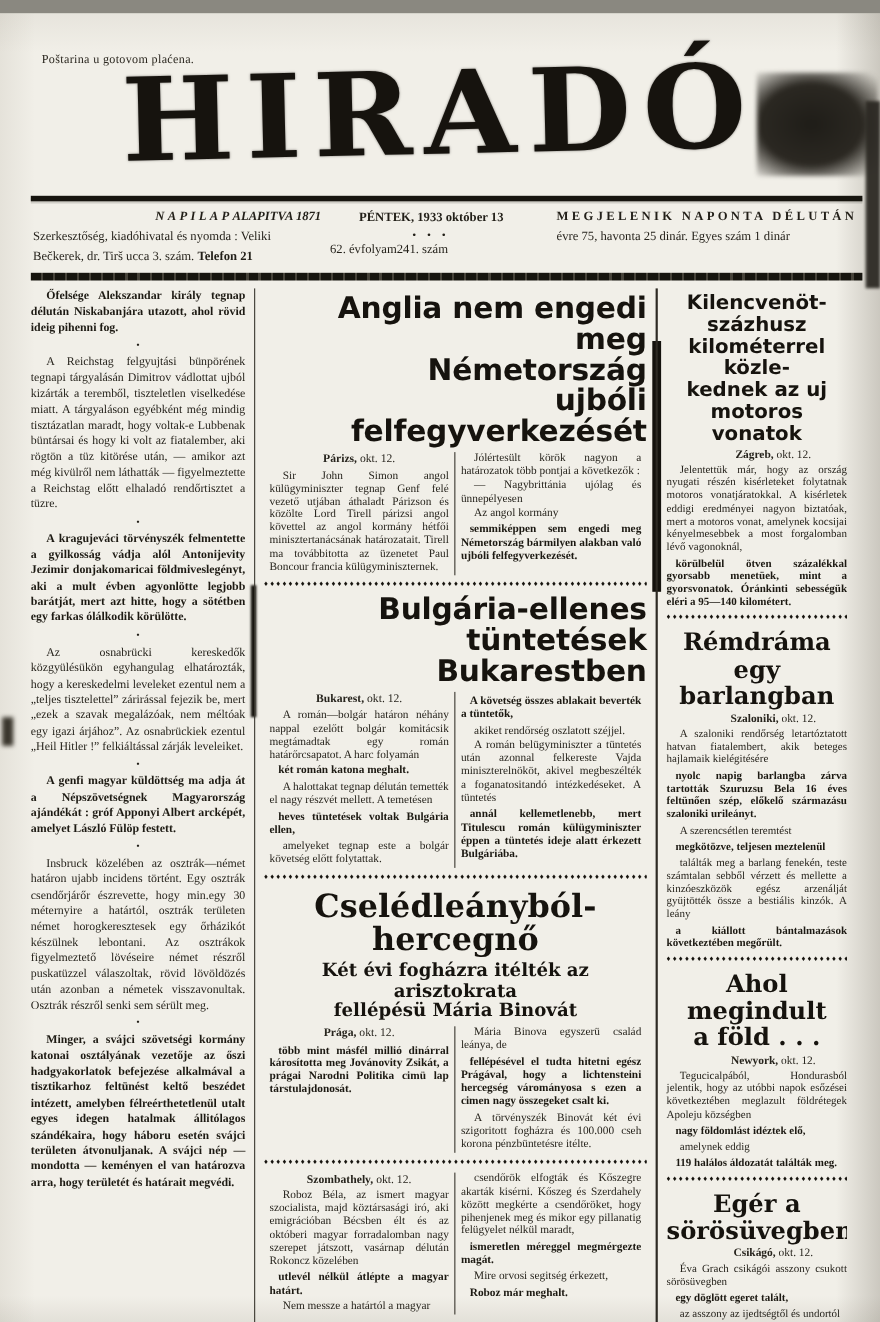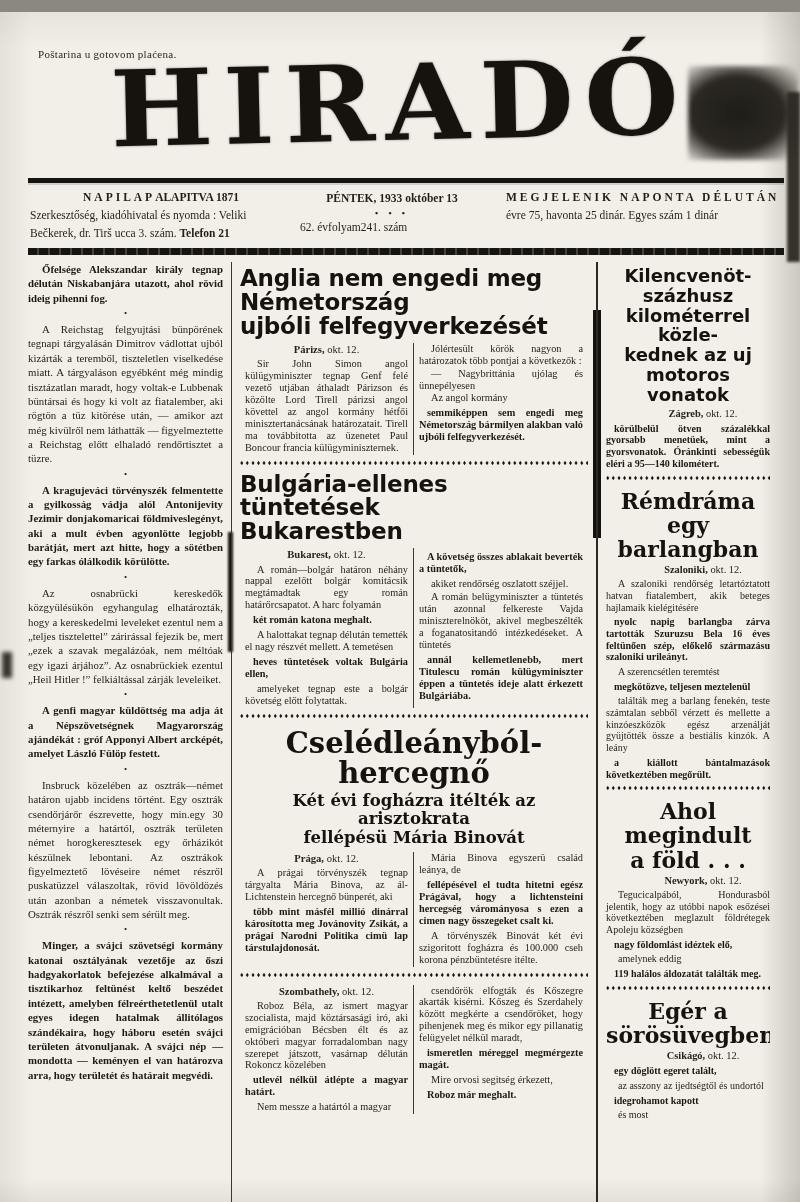--- a/index.html
+++ b/index.html
@@ -26,39 +26,39 @@
     color:#16130e;
     transform: rotate(-1.3deg) scale(1.08, 1.05);
     text-shadow: 0 0 2px rgba(22,19,14,.55);
   }
   .rule-top { position:absolute; top:166px; left:28px; right:16px; height:5px; background:#17150f;
     box-shadow: 0 2px 0 rgba(23,21,15,.15); }
   .infobar { position:absolute; top:177px; left:30px; right:18px; display:flex; font-size:11.5px; line-height:1.55; color:#221f18; }
   .info-left { width:262px; }
   .info-center { width:200px; text-align:center; padding-top:1px; }
   .info-right { flex:1; padding-left:14px; }
-  .row-split { display:flex; justify-content:center; }
+  .row-split { display:flex; justify-content:flex-end;font-style:italic; }
   .caps-spaced { font-weight:bold; letter-spacing:3px; font-size:11.5px; }
   .b { font-weight:bold; }
   .dots3 { font-size:9px; letter-spacing:4px; line-height:1.2; font-weight:bold; }
   .vol-row { display:flex; justify-content:flex-start; padding:0 8px; }
   .rule-bot { position:absolute; top:236px; left:28px; right:16px; height:7px;
     background: repeating-linear-gradient(90deg, #17150f 0 9px, #47433a 9px 11px); }
   
   .body-grid { position:absolute; top:250px; left:28px; right:30px; height:946px; display:flex; overflow:hidden; }
   .col-briefs { width:204px; padding-right:8px; border-right:1px solid #3a372f; overflow:hidden; }
   .col-main  { width:366px; padding:0 8px; border-right:2px solid #2d2a23; overflow:hidden; }
   .col-side  { flex:1; padding-left:8px; overflow:hidden; }
   
   .brief { font-size:10.8px; line-height:1.33; text-align:justify; text-indent:14px; color:#26231c; }
   .brief.bold { font-weight:bold; color:#1d1a13; }
   .brief-sep { text-align:center; font-size:9px; line-height:1; margin:4px 0; color:#1d1a13; }
   
   .hl { font-family:"DejaVu Sans", "Liberation Sans", sans-serif; font-weight:bold;
-        font-size:23px; line-height:1.04; letter-spacing:-.2px; text-align:left;
+        font-size:27px; line-height:1.04; letter-spacing:-.2px; text-align:right;
         white-space:pre-line; margin:5px 0 4px; color:#16130e; }
   .hl-serif { font-family:"DejaVu Serif", serif; font-weight:bold; font-size:29px; line-height:1.05;
         text-align:center; white-space:pre-line; margin:7px 0 3px; color:#16130e; }
   .subhead { font-family:"DejaVu Serif", serif; font-weight:bold; font-size:16.5px; line-height:1.14;
         text-align:center; white-space:pre-line; margin:2px 0 4px; color:#16130e; }
   .cols2 { display:flex; }
   .subcol { width:50%; padding:0 5px; font-size:10.3px; line-height:1.16; text-align:justify; color:#27241d; }
   .subcol:first-child { border-right:1px solid #3a372f; }
   .dateline { text-align:center; font-size:10.6px; margin:1px 0 2px; text-indent:0; }
   .dateline .city { font-weight:bold; }
@@ -198,21 +198,20 @@
       <section>
         <h2 class="hl-serif">Cselédleányból-hercegnő</h2>
         <h3 class="subhead">Két évi fogházra itélték az arisztokrata
 fellépésü Mária Binovát</h3>
         <div class="cols2">
           <div class="subcol">
             <div class="dateline">
               <span class="city">Prága,</span>
               <span>okt. 12.</span>
             </div>
-            <p class="para">A prágai törvényszék tegnap tárgyalta Mária Binova, az ál-Lichtenstein hercegnő bünperét, aki</p>
             <p class="para bp">több mint másfél millió dinárral károsította meg Jovánovity Zsikát, a prágai Narodni Politika cimü lap társtulajdonosát.</p>
           </div>
           <div class="subcol">
             <p class="para">Mária Binova egyszerü család leánya, de</p>
             <p class="para bp">fellépésével el tudta hitetni egész Prágával, hogy a lichtensteini hercegség várományosa s ezen a cimen nagy összegeket csalt ki.</p>
             <p class="para">A törvényszék Binovát két évi szigoritott fogházra és 100.000 cseh korona pénzbüntetésre itélte.</p>
           </div>
         </div>
       </section>
 
@@ -245,20 +244,21 @@
       <section>
         <h2 class="shl-sans">Kilencvenöt-százhusz
 kilométerrel közle-
 kednek az uj motoros
 vonatok</h2>
         <div class="side-body">
           <div class="dateline">
             <span class="city">Zágreb,</span>
             <span>okt. 12.</span>
           </div>
+          <p class="para">Jelentettük már, hogy az ország nyugati részén kisérleteket folytatnak motoros vonatjáratokkal. A kisérletek eddigi eredményei nagyon biztatóak, mert a motoros vonat, amelynek kocsijai kényelmesebbek a most forgalomban lévő vagonoknál,</p>
           <p class="para bp">körülbelül ötven százalékkal gyorsabb menetüek, mint a gyorsvonatok. Óránkinti sebességük eléri a 95—140 kilométert.</p>
         </div>
       </section>
 
       <div class="diamond-sep"></div>
 
       <section>
         <h2 class="shl">Rémdráma
 egy barlangban</h2>
         <div class="side-body">
@@ -294,20 +294,21 @@
 
       <div class="diamond-sep"></div>
 
       <section>
         <h2 class="shl">Egér a sörösüvegben</h2>
         <div class="side-body">
           <div class="dateline">
             <span class="city">Csikágó,</span>
             <span>okt. 12.</span>
           </div>
+          <p class="para">Éva Grach csikágói asszony csukott sörösüvegben</p>
           <p class="para bp">egy döglött egeret talált,</p>
           <p class="para">az asszony az ijedtségtől és undortól</p>
           <p class="para bp">idegrohamot kapott</p>
           <p class="para">és most</p>
 
         </div>
       </section>
 
     </div>
   </div>

